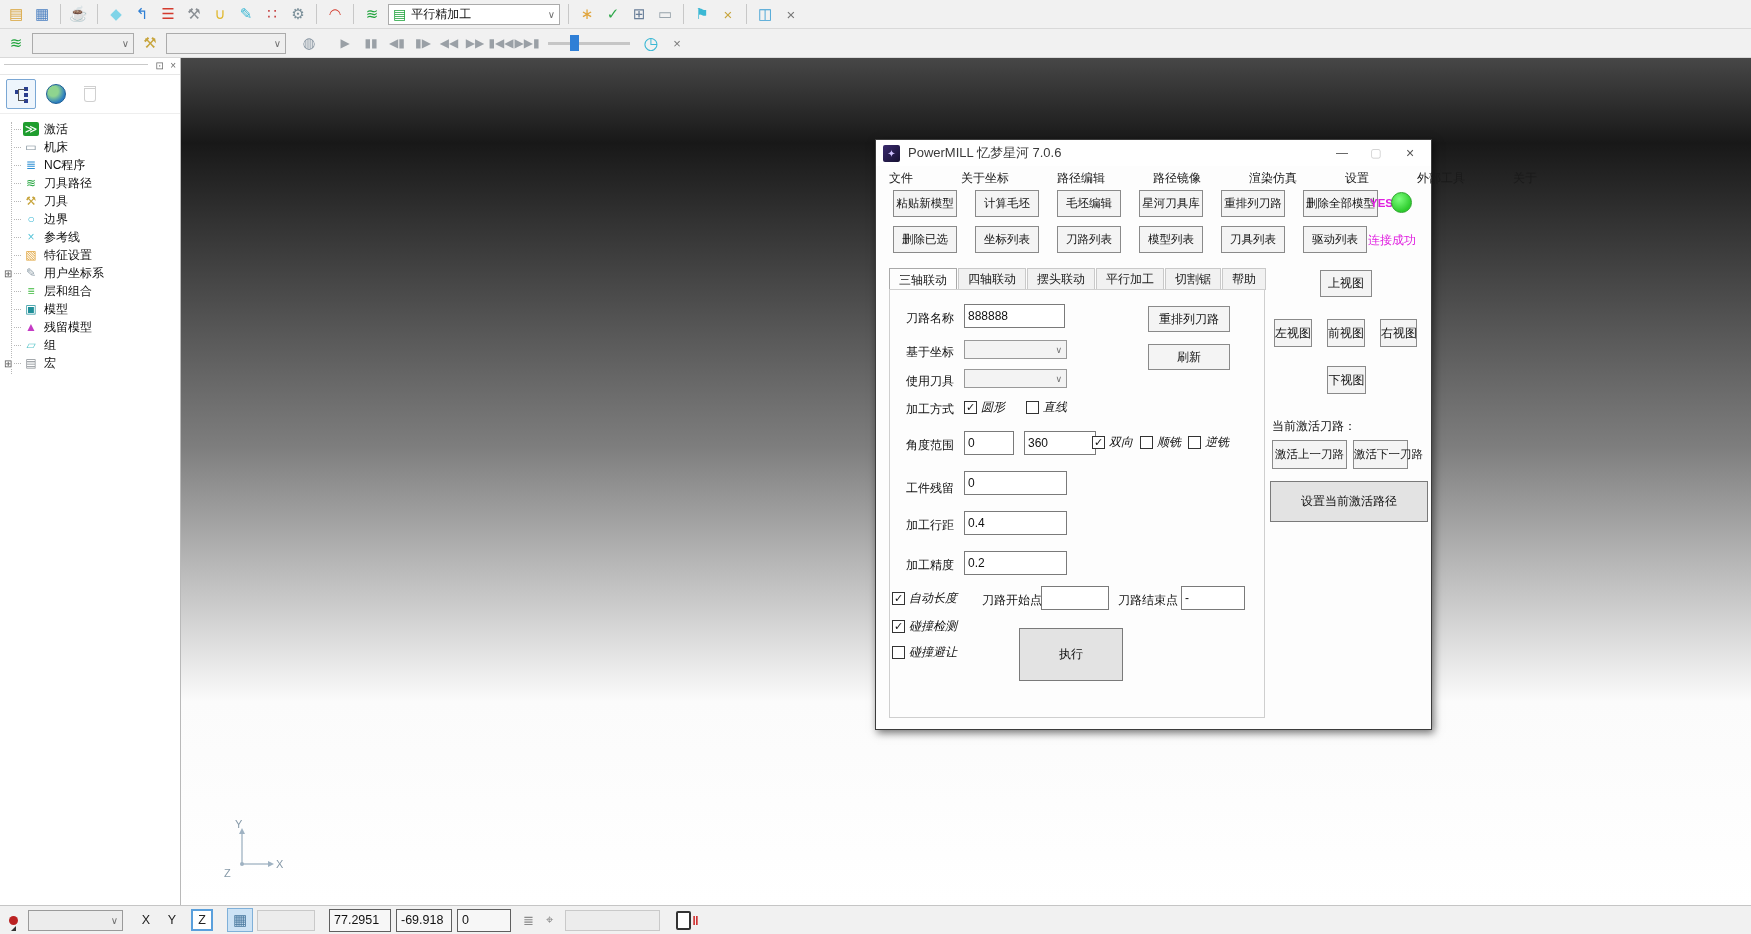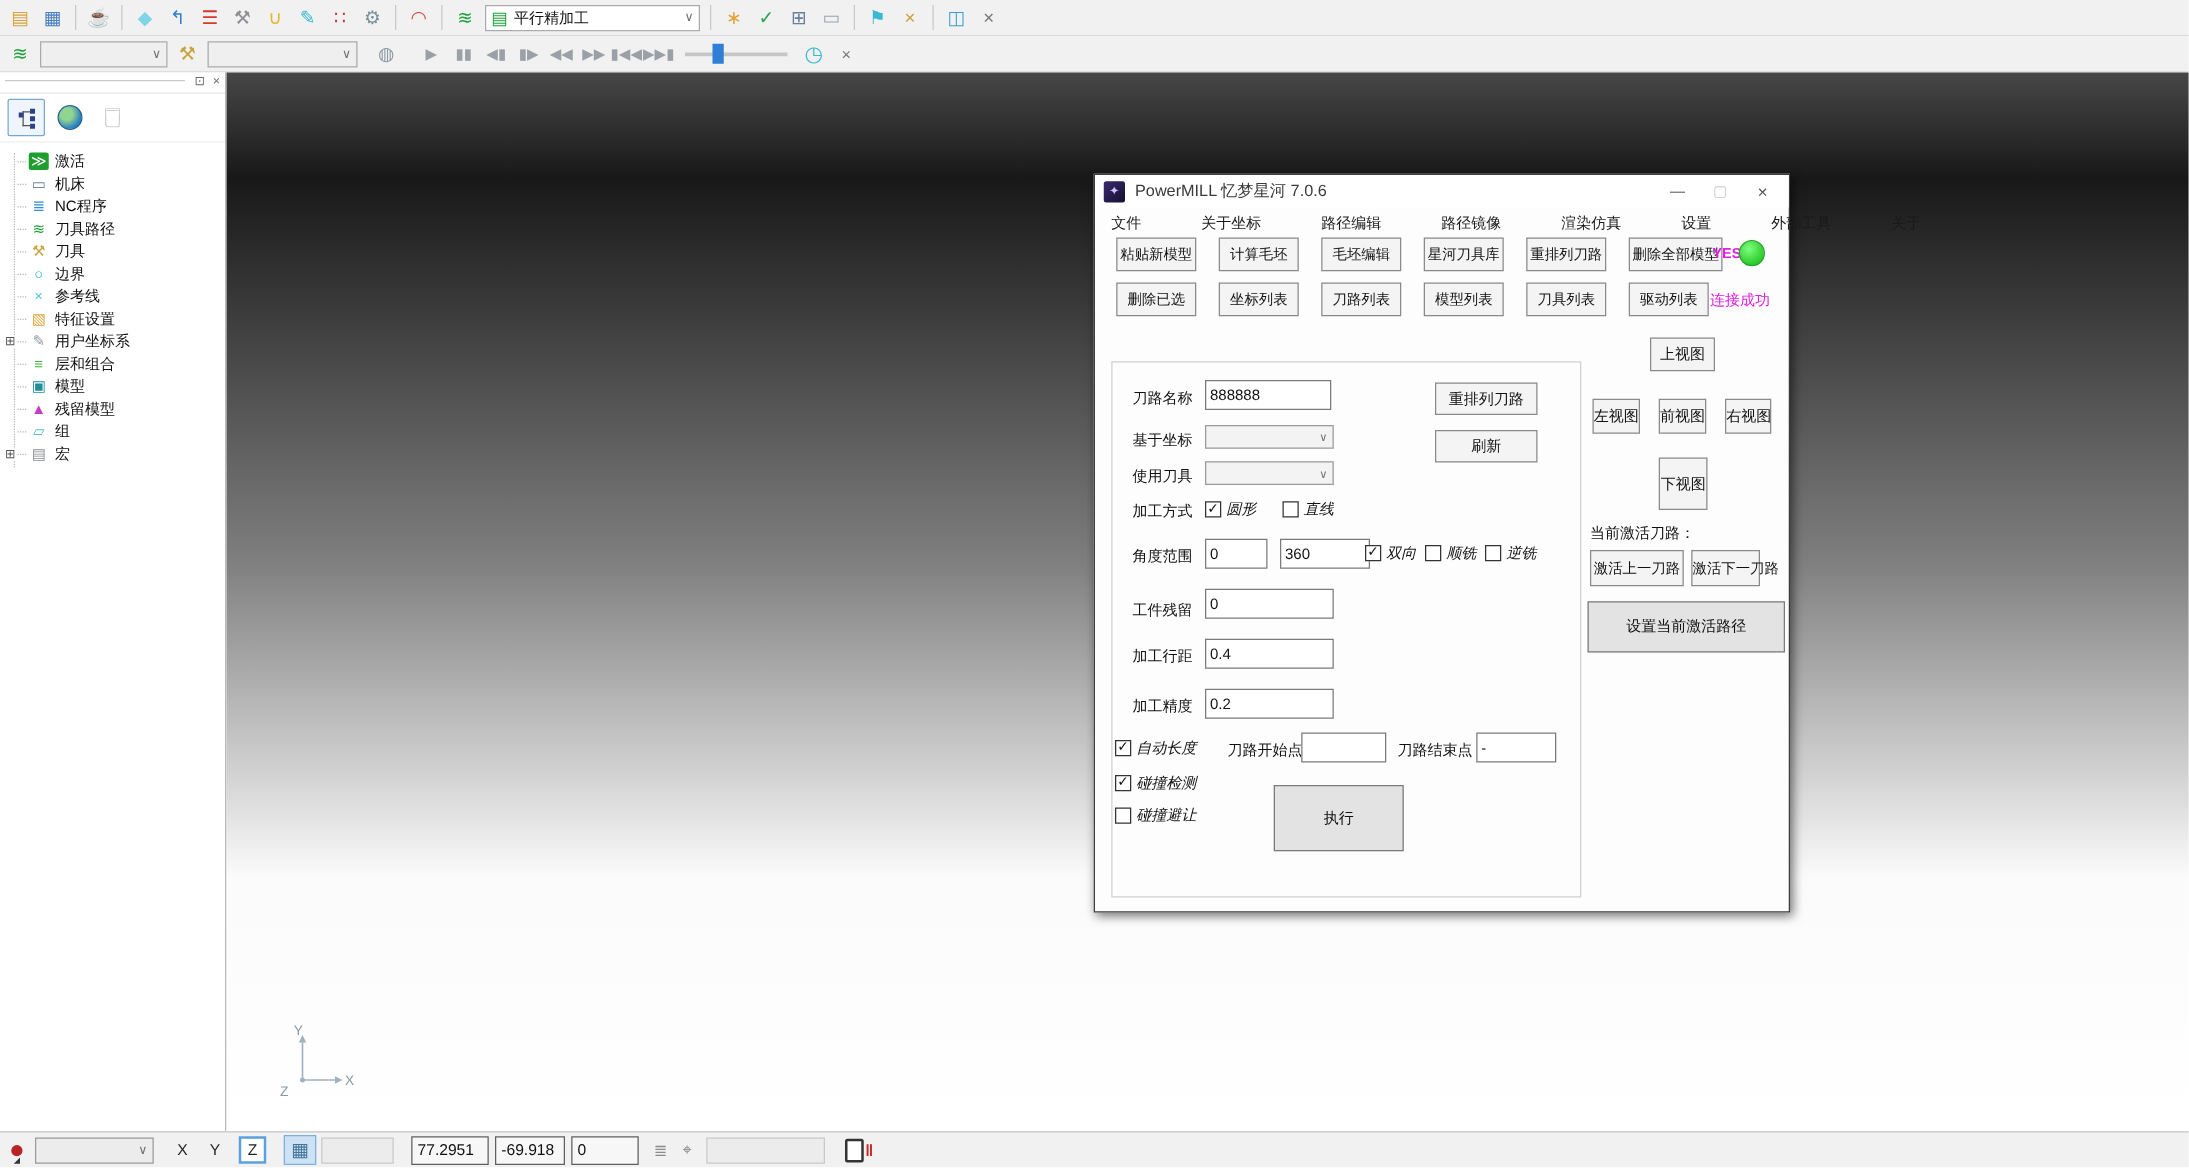--- a/index.html
+++ b/index.html
@@ -354,20 +354,29 @@
 
   <button class="qbtn">删除已选</button>
       <button class="qbtn">坐标列表</button>
       <button class="qbtn">刀路列表</button>
       <button class="qbtn">模型列表</button>
       <button class="qbtn">刀具列表</button>
       <button class="qbtn">驱动列表</button>
     </div>
   <span class="conn">连接成功</span>
 
+  <div class="tabs">
+
+  <span class="tab active">三轴联动</span>
+      <span class="tab">四轴联动</span>
+      <span class="tab">摆头联动</span>
+      <span class="tab">平行加工</span>
+      <span class="tab">切割锯</span>
+      <span class="tab">帮助</span>
+    </div>
   <div class="panel"></div>
 
   <span class="lbl" style="left:30px;top:170px">刀路名称</span>
   <input class="txt" style="left: 88px; top: 164px; width: 101px;" value="888888">
   <button class="btn" style="left:272px;top:166px;width:82px;height:26px">重排列刀路</button>
 
   <span class="lbl" style="left:30px;top:204px">基于坐标</span>
   <div class="combo" style="left:88px;top:200px;width:103px">
     <span class="chev">∨</span>
   </div>
@@ -429,21 +438,21 @@
   <div class="cbrow" style="left:16px;top:504px">
     <span class="cb"></span>
     <span class="cbl">碰撞避让</span>
   </div>
   <button class="btn bigbtn" style="left:143px;top:488px;width:104px;height:53px">执行</button>
 
   <button class="btn" style="left:444px;top:130px;width:52px;height:27px">上视图</button>
   <button class="btn" style="left:398px;top:179px;width:38px;height:28px;padding:0">左视图</button>
   <button class="btn" style="left:451px;top:179px;width:38px;height:28px;padding:0">前视图</button>
   <button class="btn" style="left:504px;top:179px;width:37px;height:28px;padding:0">右视图</button>
-  <button class="btn" style="left:451px;top:226px;width:39px;height:42px;padding:0">下视图</button>
+  <button class="btn" style="left:451px;top:226px;width:39px;height:28px;padding:0">下视图</button>
 
   <span class="lbl" style="left:396px;top:278px">当前激活刀路：</span>
   <button class="btn" style="left:396px;top:300px;width:75px;height:29px;padding:0;font-size:11.5px">激活上一刀路</button>
   <button class="btn" style="left:477px;top:300px;width:55px;height:29px;padding:0;font-size:11.5px">激活下一刀路</button>
   <button class="btn bigbtn" style="left:394px;top:341px;width:158px;height:41px">设置当前激活路径</button>
 
 </div>
 
 <div class="statusbar">
   <span class="rec"></span>

